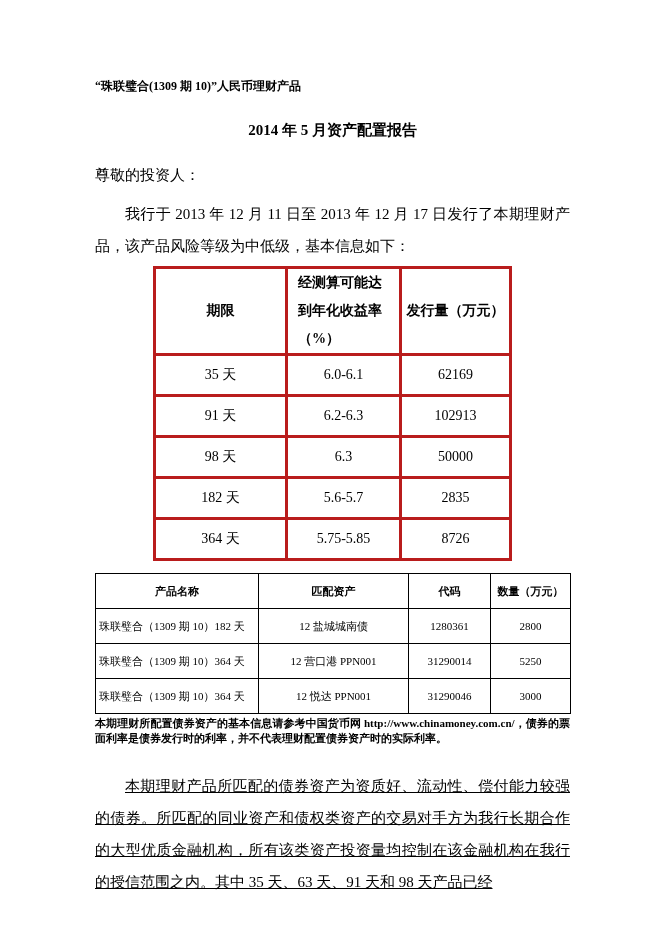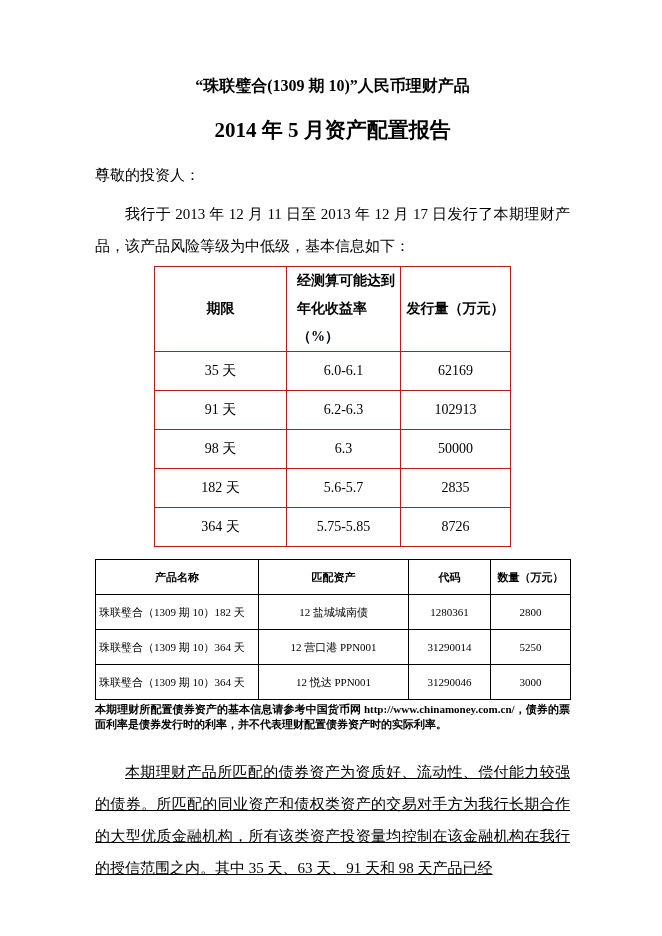--- a/index.html
+++ b/index.html
@@ -2,28 +2,28 @@
 <html><head>
 <meta charset="utf-8">
 <style>
   html, body { margin: 0; padding: 0; background: #ffffff; }
   .page {
     width: 662px; height: 936px; box-sizing: border-box;
     background: #ffffff; color: #000000;
     font-family: "Liberation Serif", "DejaVu Serif", serif;
     padding: 76px 92px 28px 95px; overflow: hidden;
   }
-  .title    { font-size: 16px; font-weight: bold; text-align: center; margin: 0 0 24px 0; line-height: 20px; }
-  .subtitle { font-size: 21px; font-weight: bold; text-align: center; margin: 0 0 20px 0; line-height: 20px; }
+  .title    { font-size: 12px; font-weight: bold; text-align: left; margin: 0 0 24px 0; line-height: 20px; }
+  .subtitle { font-size: 15px; font-weight: bold; text-align: center; margin: 0 0 20px 0; line-height: 20px; }
   .greeting { font-size: 15px; margin: 0 0 8px 0; line-height: 30px; }
   .para     { font-size: 15px; line-height: 32px; margin: 0; text-align: justify; }
   .indent   { text-indent: 2em; }
   table { border-collapse: collapse; }
   .t1 { width: 356px; margin: 4px auto 12px auto; font-size: 14px; table-layout: fixed; }
-  .t1 th, .t1 td { border: 1px solid #b91c1c; text-align: center; vertical-align: middle; padding: 0 4px; }
+  .t1 th, .t1 td { border: 3px solid #b91c1c; text-align: center; vertical-align: middle; padding: 0 4px; }
   .t1 th { font-weight: bold; height: 62px; text-align: center; }
   .t1 th.left { text-align: left; padding-left: 10px; line-height: 28px; font-weight: bold; }
   .t1 td { height: 38px; }
   .t1 col.c1 { width: 132px; } .t1 col.c2 { width: 114px; } .t1 col.c3 { width: 110px; }
   .t2 { width: 100%; margin: 8px 0 2px 0; font-size: 11px; table-layout: fixed; }
   .t2 th, .t2 td { border: 1px solid #000; text-align: center; height: 16px; padding: 9px 3px; overflow: hidden; white-space: nowrap; }
   .t2 th { font-weight: bold; }
   .t2 td.left { text-align: left; }
   .t2 col.c1 { width: 163px; } .t2 col.c2 { width: 150px; } .t2 col.c3 { width: 82px; } .t2 col.c4 { width: 80px; }
   .note { font-size: 11px; font-weight: bold; line-height: 15px; margin: 2px 0 0 0; text-align: justify; }

